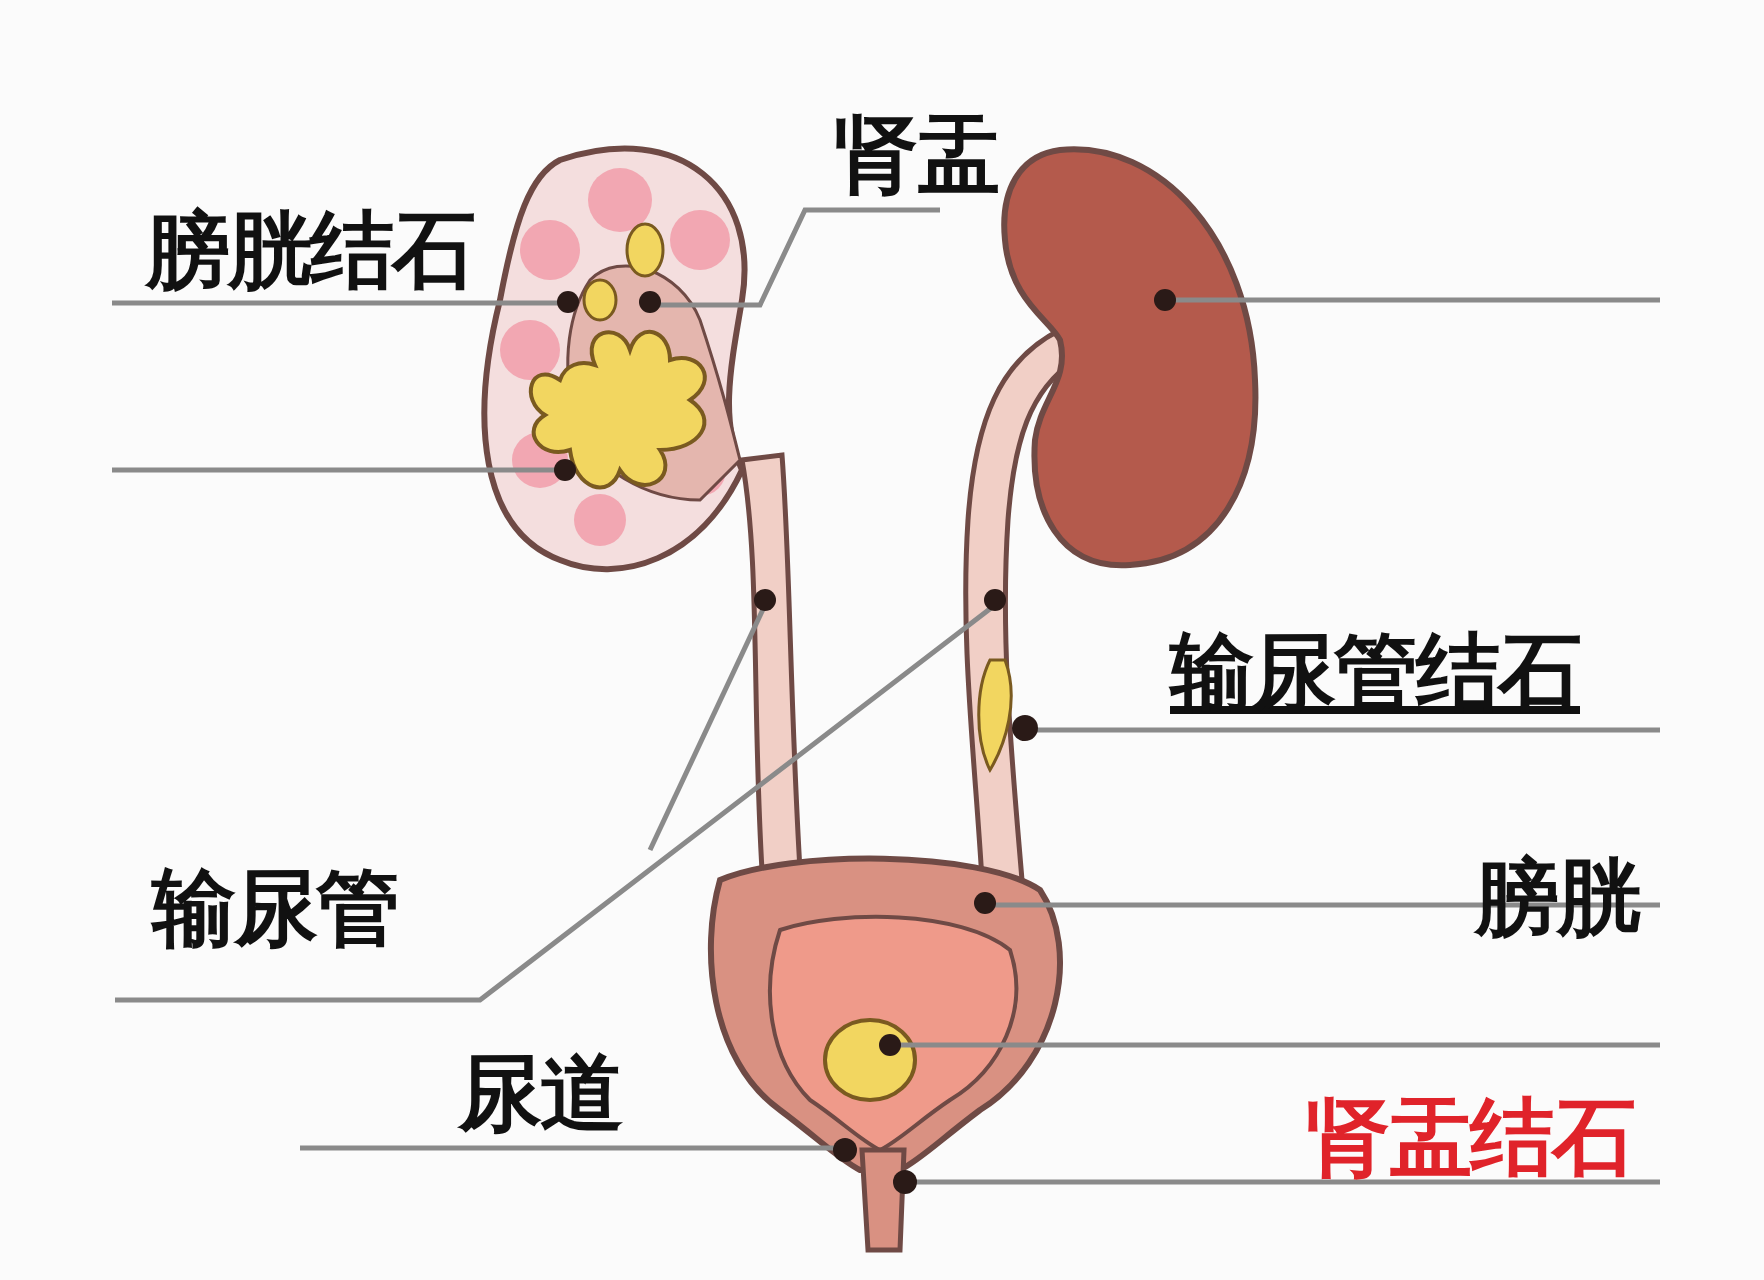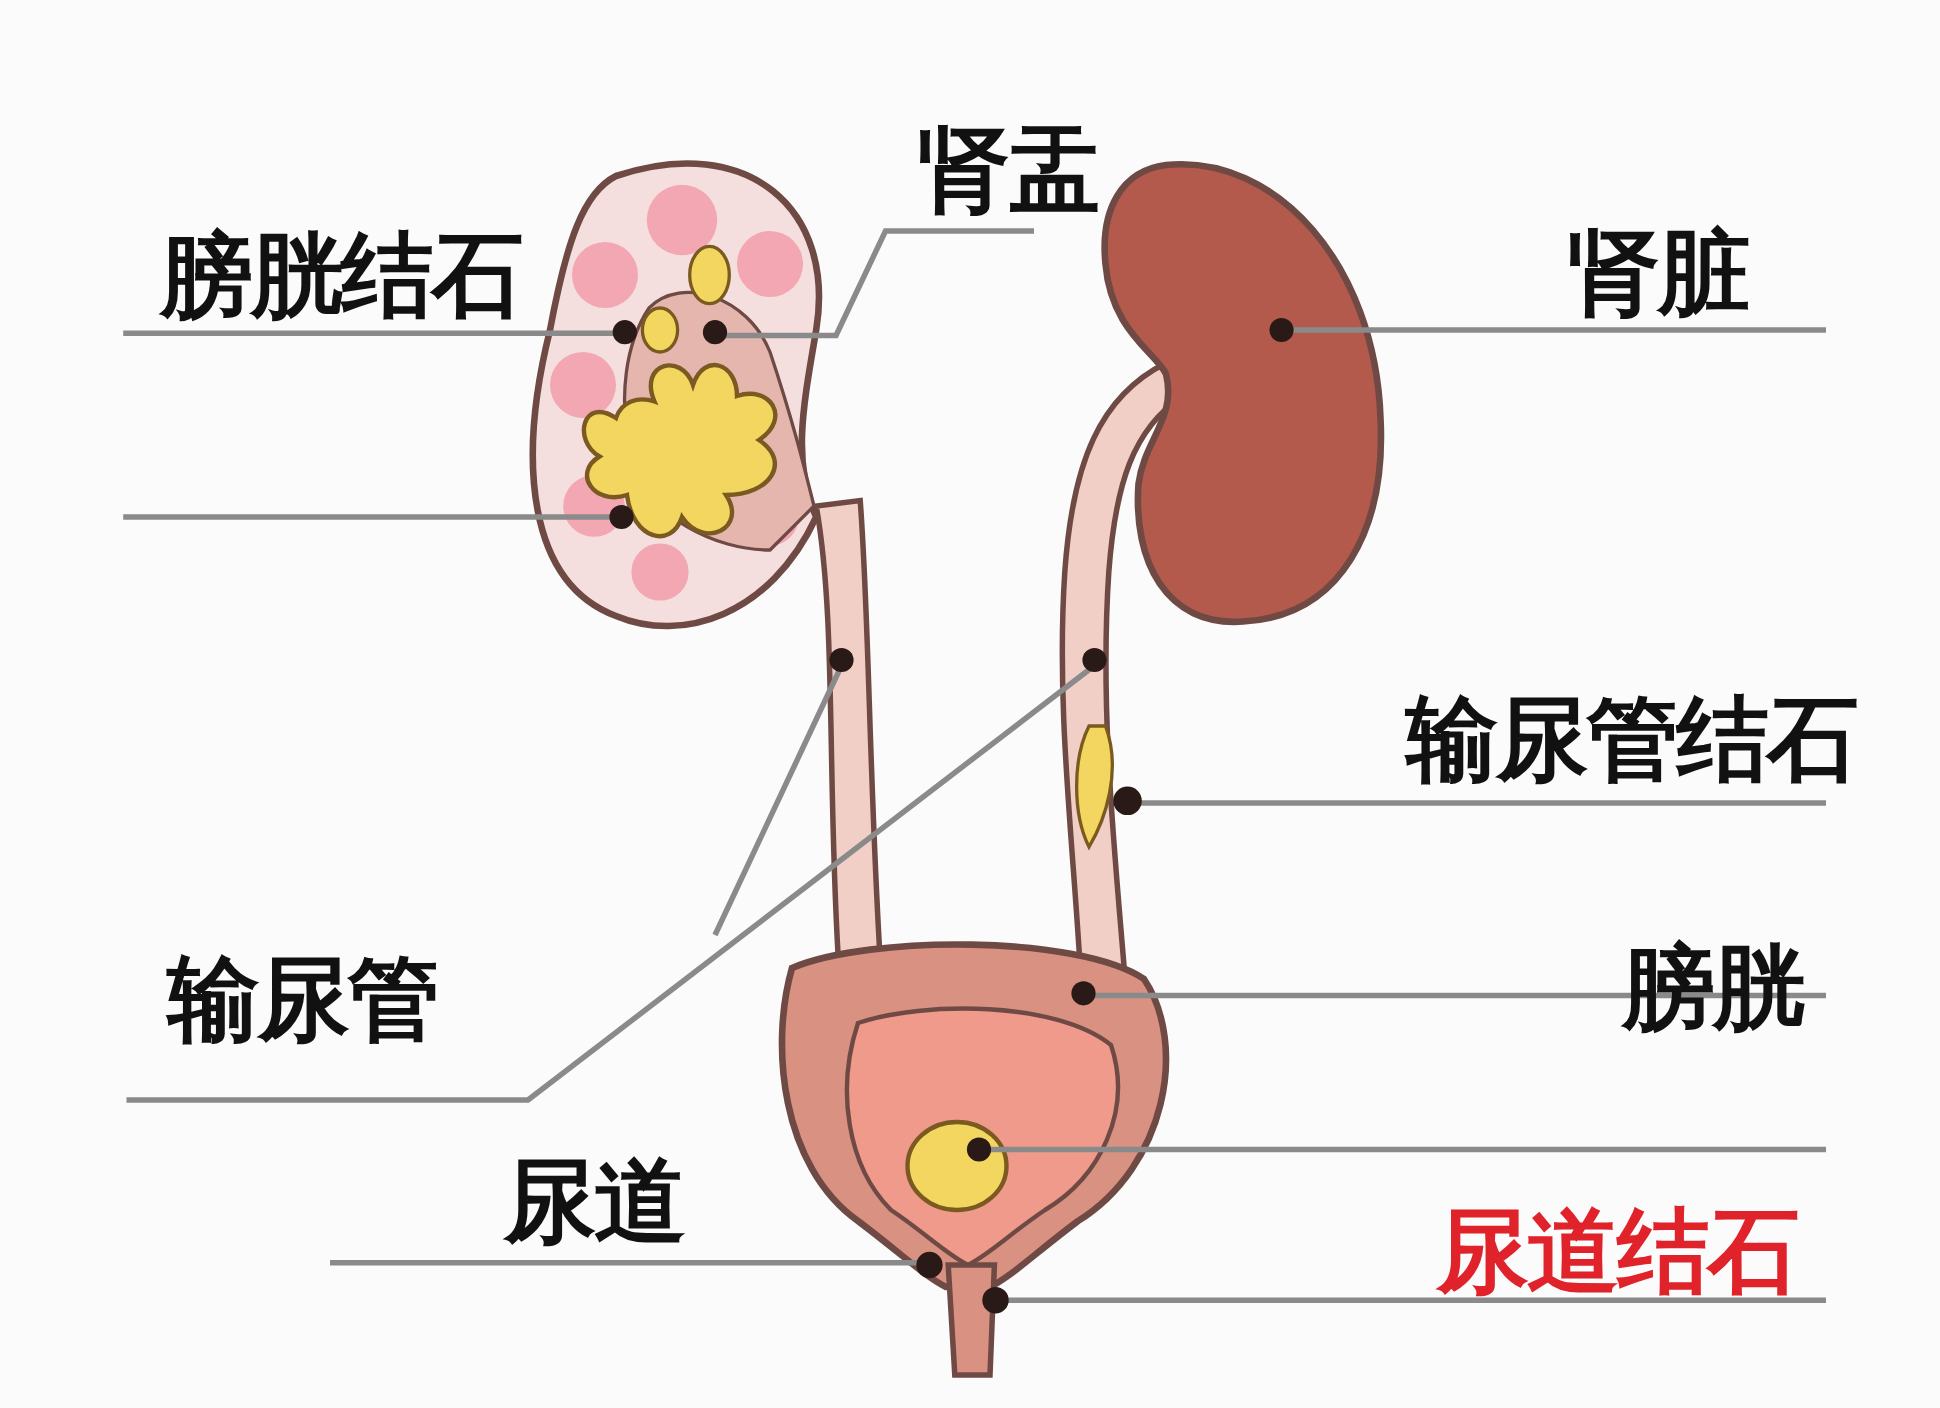--- a/index.html
+++ b/index.html
@@ -84,20 +84,19 @@
       <circle cx="1025" cy="728" r="13"></circle>
       <circle cx="985" cy="903" r="11"></circle>
       <circle cx="890" cy="1045" r="11"></circle>
       <circle cx="845" cy="1150" r="12"></circle>
       <circle cx="905" cy="1182" r="12"></circle>
     </g>
   </svg>
 
   <div class="label" style="left:146px; top:208px;">膀胱结石</div>
   <div class="label" style="left:834px; top:112px;">肾盂</div>
-  <div class="label" style="left:1425px; top:205px;">肾脏</div>
-  <div class="label" style="left:1278px; top:630px;">输尿管结石</div>
+  <div class="label" style="left:1170px; top:630px;text-decoration:underline;">输尿管结石</div>
   <div class="label" style="left:152px; top:866px;">输尿管</div>
   <div class="label" style="left:1475px; top:855px;">膀胱</div>
   <div class="label" style="left:458px; top:1052px;font-family:Liberation Serif, serif;">尿道</div>
-  <div class="label red" style="left:1306px; top:1095px;">尿道结石</div>
+  <div class="label red" style="left:1306px; top:1095px;">肾盂结石</div>
 
 </div>
 
 </body></html>

